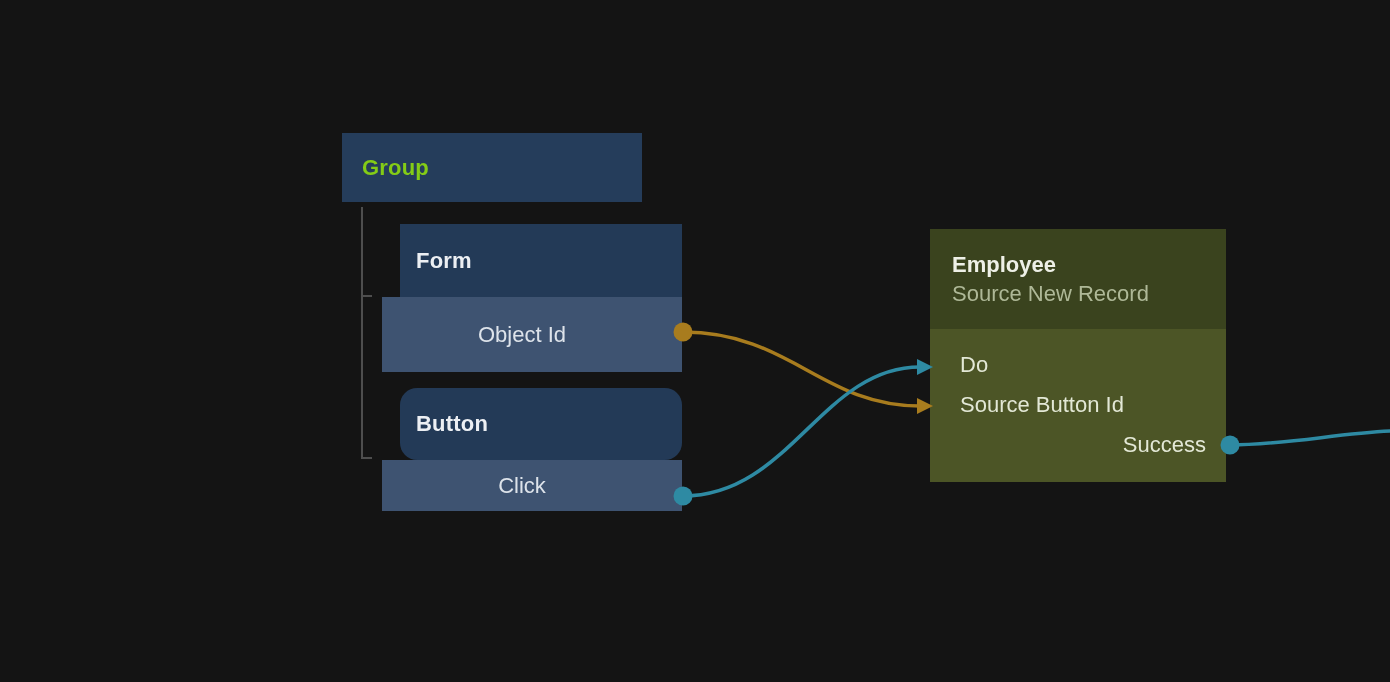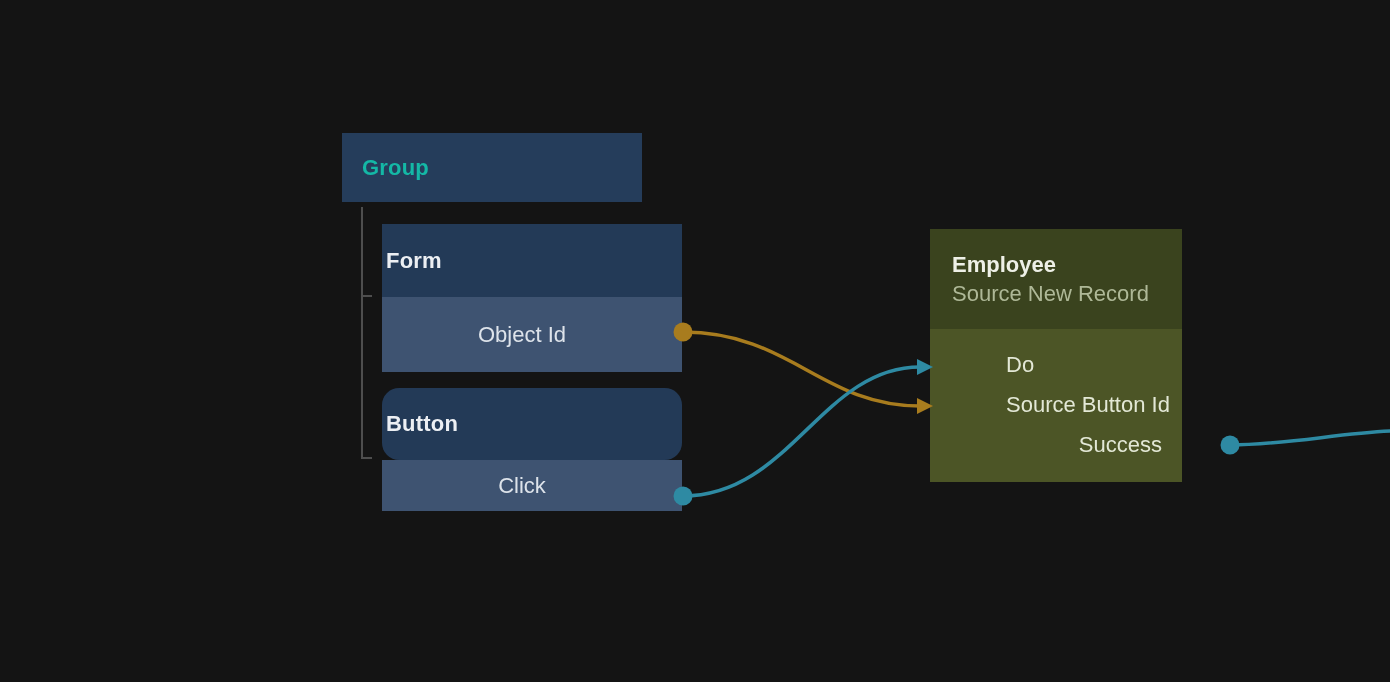--- a/index.html
+++ b/index.html
@@ -25,37 +25,38 @@
     top: 133px;
     width: 300px;
     height: 69px;
     background: #253d5b;
     display: flex;
     align-items: center;
     padding-left: 20px;
     box-sizing: border-box;
   }
   .group-box .title {
-    color: #14b8a6;
+    color: #84cc16;
     font-size: 22px;
     font-weight: 700;
     letter-spacing: 0.2px;
   }
   
   .blue-node {
     left: 382px;
     width: 300px;
   }
   .blue-node .hdr {
     background: #233a57;
     height: 73px;
     display: flex;
     align-items: center;
-    padding-left: 4px;
-    box-sizing: border-box;
+    padding-left: 16px;
+    box-sizing: border-box;
+    margin-left: 18px;
   }
   .blue-node .hdr .title {
     color: #eceff3;
     font-size: 22px;
     font-weight: 700;
     letter-spacing: 0.2px;
   }
   .blue-node .bdy {
     background: #3e5371;
   }
@@ -73,21 +74,21 @@
     font-weight: 400;
   }
   #node-form { top: 224px; }
   #node-button { top: 388px; }
   #node-button .hdr { height: 72px; border-radius: 17px; }
   #node-button .port-row { height: 51px; }
   
   #node-employee {
     left: 930px;
     top: 229px;
-    width: 252px;
+    width: 296px;
   }
   #node-employee .hdr {
     background: #3a431e;
     height: 100px;
     display: flex;
     flex-direction: column;
     justify-content: center;
     padding-left: 22px;
     box-sizing: border-box;
   }
@@ -106,23 +107,22 @@
   #node-employee .bdy {
     background: #4c5526;
     height: 153px;
     padding-top: 16px;
     box-sizing: border-box;
   }
   #node-employee .in-row {
     height: 40px;
     display: flex;
     align-items: center;
-    padding-left: 40px;
-    box-sizing: border-box;
-    margin-left: 36px;
+    padding-left: 30px;
+    box-sizing: border-box;
   }
   #node-employee .out-row {
     height: 40px;
     display: flex;
     align-items: center;
     justify-content: flex-end;
     padding-right: 20px;
     box-sizing: border-box;
     margin-left: 24px;
   }

